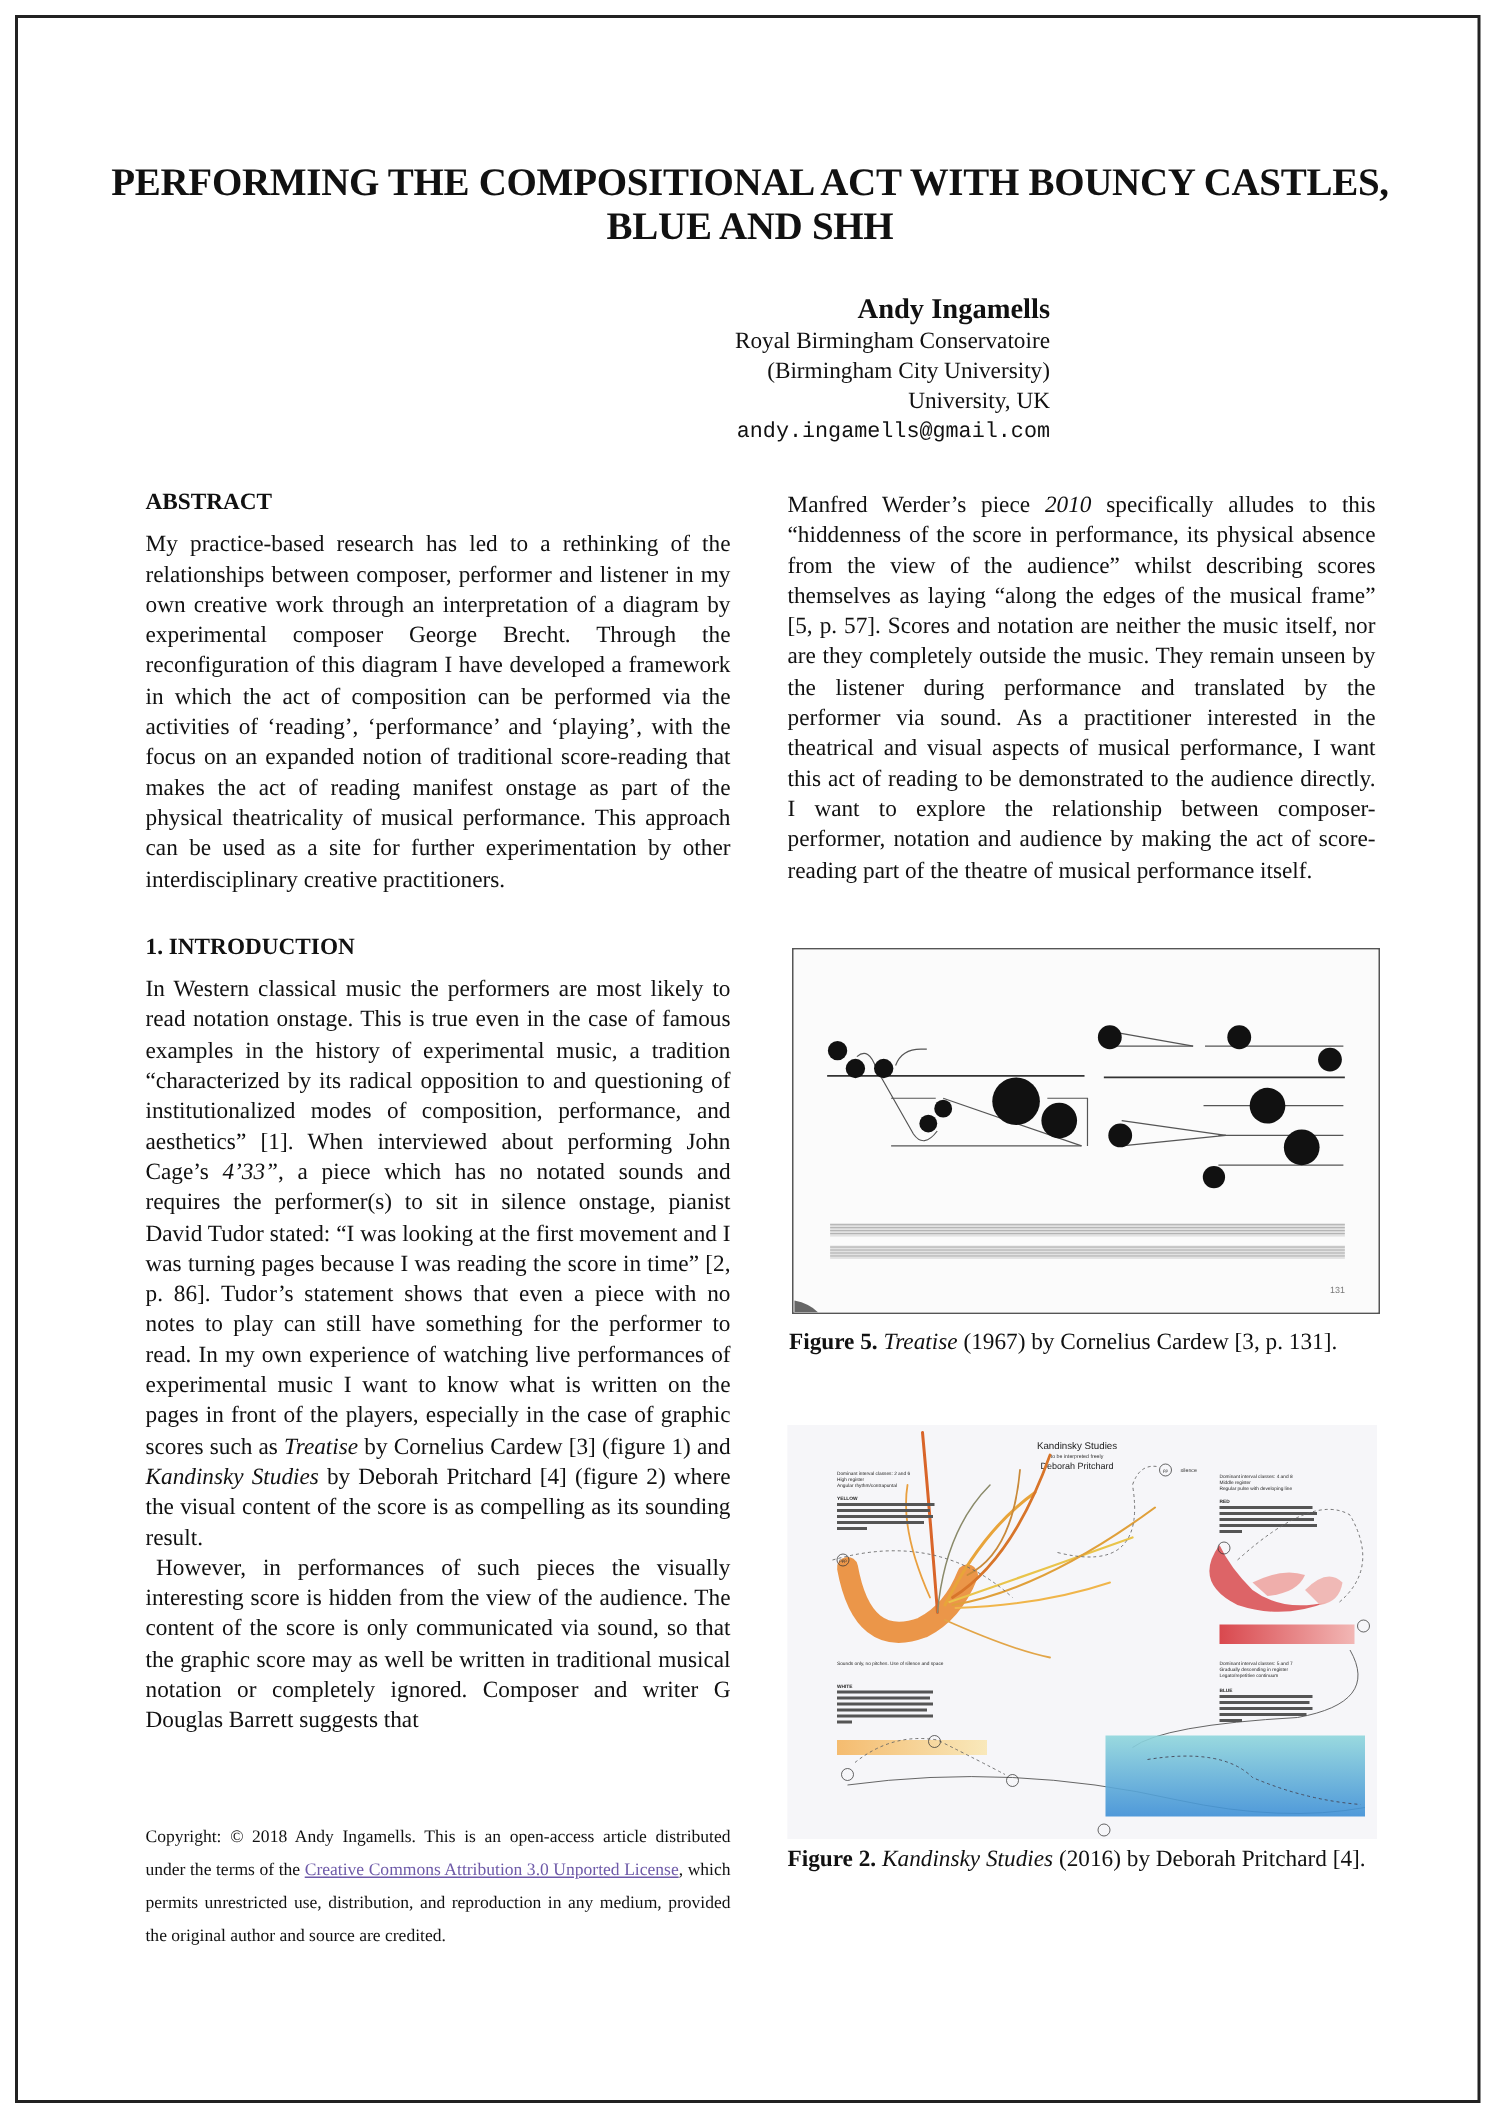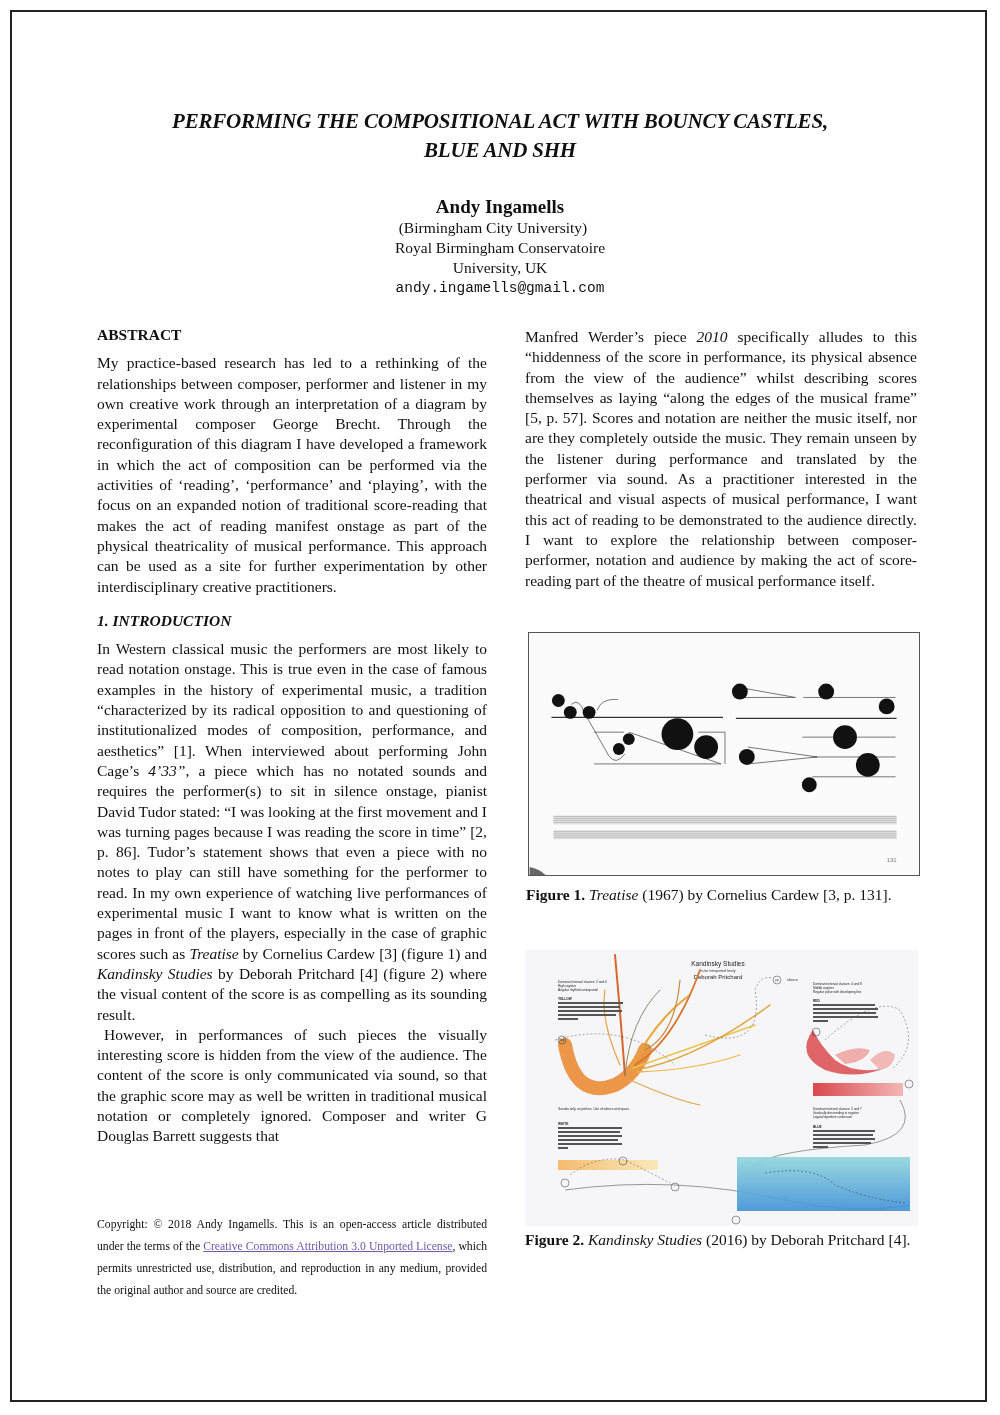--- a/index.html
+++ b/index.html
@@ -1,33 +1,33 @@
 <!DOCTYPE html>
 <html><head>
 <meta charset="utf-8">
 <style>
   html, body { margin: 0; padding: 0; background: #ffffff; }
   body { width: 1000px; height: 1415px; position: relative; overflow: hidden;
          font-family: "Liberation Serif", "DejaVu Serif", serif; color: #111; }
   .frame { position: absolute; left: 10px; top: 10px; width: 977px; height: 1392px;
            border: 2px solid #222; box-sizing: border-box; }
   .title { position: absolute; left: 60px; top: 107px; width: 880px; text-align: center;
-           font-weight: bold; font-size: 21px; line-height: 29px; letter-spacing: -0.2px; font-style: italic; }
-  .author-block { position: absolute; left: 300px; top: 196px; width: 400px; text-align: center; }
+           font-weight: bold; font-size: 26px; line-height: 29px; letter-spacing: -0.2px; }
+  .author-block { position: absolute; left: 300px; top: 196px; width: 400px; text-align: right; }
   .author-name { font-weight: bold; font-size: 19px; line-height: 22px; }
   .aff { font-size: 15.5px; line-height: 20px; }
   .aff.l2 { margin-left: -14px; }
   .email { font-family: "Liberation Mono", "DejaVu Sans Mono", monospace; font-size: 14.5px; line-height: 20px; }
   .col { position: absolute; font-size: 15.5px; line-height: 20.3px; text-align: justify; hyphens: manual; }
   .col-left { left: 97px; top: 325px; width: 390px; }
   .col-right { left: 525px; top: 327px; width: 392px; }
   .sec-head { font-weight: bold; font-size: 15.5px; margin: 0 0 8px 0; }
   p { margin: 0; }
   .indent { text-indent: 7px; }
-  .intro-head { margin-top: 14px; font-style: italic; }
+  .intro-head { margin-top: 25px; }
   .copyright { position: absolute; left: 97px; top: 1214px; width: 390px; 
                font-size: 11.7px; line-height: 22px; text-align: justify; }
   .copyright a { color: #6e5aa8; text-decoration: underline; }
   .fig1 { position: absolute; left: 528px; top: 632px; width: 392px; height: 244px;
           border: 1px solid #555; box-sizing: border-box; background: #fbfbfb; }
   .fig1 svg { width: 100%; height: 100%; display: block; }
   .cap { position: absolute; font-size: 15.5px; line-height: 20px; }
   .cap b { font-weight: bold; }
   .cap1 { left: 526px; top: 885px; width: 400px; }
   .cap2 { left: 525px; top: 1230px; width: 395px; }
@@ -39,22 +39,22 @@
 
 <div class="frame"></div>
 
 <div class="title">
   <div>PERFORMING THE COMPOSITIONAL ACT WITH BOUNCY CASTLES,</div>
   <div>BLUE AND SHH</div>
 </div>
 
 <div class="author-block">
   <div class="author-name">Andy Ingamells</div>
+  <div class="aff">Royal Birmingham Conservatoire</div>
   <div class="aff l2">(Birmingham City University)</div>
-  <div class="aff">Royal Birmingham Conservatoire</div>
   <div class="aff">University, UK</div>
   <div class="email">andy.ingamells@gmail.com</div>
 </div>
 
 <div class="col col-left">
   <div class="sec-head">ABSTRACT</div>
   <p>My practice-based research has led to a rethinking of the relationships between composer, performer and listener in my own creative work through an interpretation of a dia­gram by experimental composer George Brecht. Through the reconfiguration of this diagram I have developed a framework in which the act of composition can be per­formed via the activities of ‘reading’, ‘performance’ and ‘playing’, with the focus on an expanded notion of tradi­tional score-reading that makes the act of reading manifest onstage as part of the physical theatricality of musical per­formance. This approach can be used as a site for further experimentation by other interdisciplinary creative practi­tioners.</p>
   <div class="sec-head intro-head">1.  INTRODUCTION</div>
   <p><span>In Western classical music the performers are most likely to read notation onstage. This is true even in the case of famous examples in the history of experimental music, a tradition “characterized by its radical opposition to and questioning of institutionalized modes of composition, performance, and aesthetics” [1]. When interviewed about performing John Cage’s </span><i>4’33”</i><span>, a piece which has no no­tated sounds and requires the performer(s) to sit in silence onstage, pianist David Tudor stated: “I was looking at the first movement and I was turning pages because I was reading the score in time” [2, p. 86]. Tudor’s statement shows that even a piece with no notes to play can still have something for the performer to read. In my own experience of watching live performances of experimental music I want to know what is written on the pages in front of the players, especially in the case of graphic scores such as </span><i>Treatise</i><span> by Cornelius Cardew [3] (figure 1) and </span><i>Kandinsky Studies</i><span> by Deborah Pritchard [4] (figure 2) where the vis­ual content of the score is as compelling as its sounding result.</span></p>
   <p class="indent">However, in performances of such pieces the visually interesting score is hidden from the view of the audience. The content of the score is only communicated via sound, so that the graphic score may as well be written in traditional musical notation or completely ignored. Composer and writer G Douglas Barrett suggests that</p>
@@ -118,21 +118,21 @@
       <line x1="24" y1="202" x2="370" y2="202" stroke="#999" stroke-width="0.5"></line>
       <line x1="24" y1="204" x2="370" y2="204" stroke="#999" stroke-width="0.5"></line>
       <line x1="24" y1="206" x2="370" y2="206" stroke="#999" stroke-width="0.5"></line>
     </g>
     <text x="360" y="231" font-size="6" fill="#777" font-family="Liberation Sans, sans-serif">131</text>
     <path d="M 0 236 Q 10 238 16 244 L 0 244 Z" fill="#666"></path>
   </svg>
 </div>
 
 <div class="cap cap1">
-  <b>Figure 1.</b> 
+  <b>Figure 5.</b> 
   <i>Treatise</i><span> (1967) by Cornelius Cardew [3, p. 131].</span>
 </div>
 
 <div class="fig2">
   <svg viewBox="0 0 393 276">
     <defs>
       <linearGradient id="blueG" x1="0" y1="0" x2="0" y2="1">
         <stop offset="0" stop-color="#8fd6dc"></stop>
         <stop offset="1" stop-color="#3d8fd6"></stop>
       </linearGradient>

